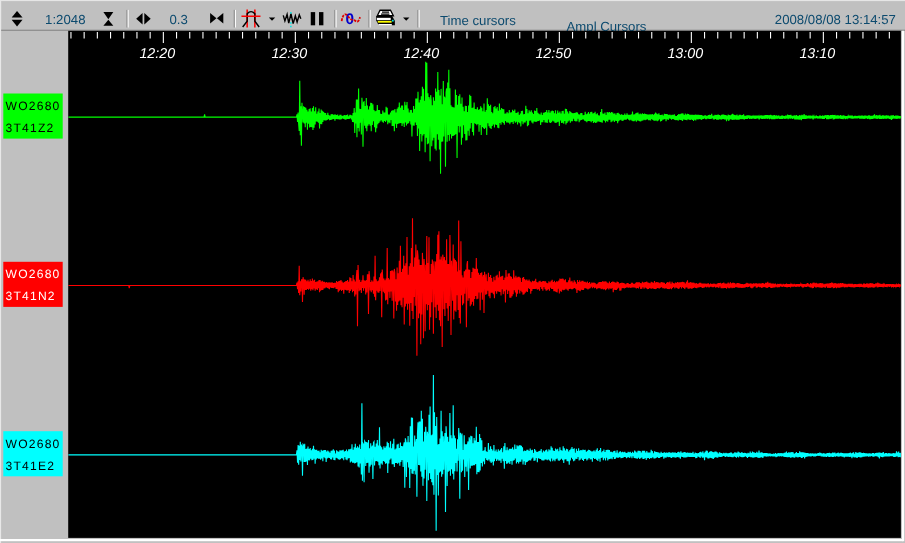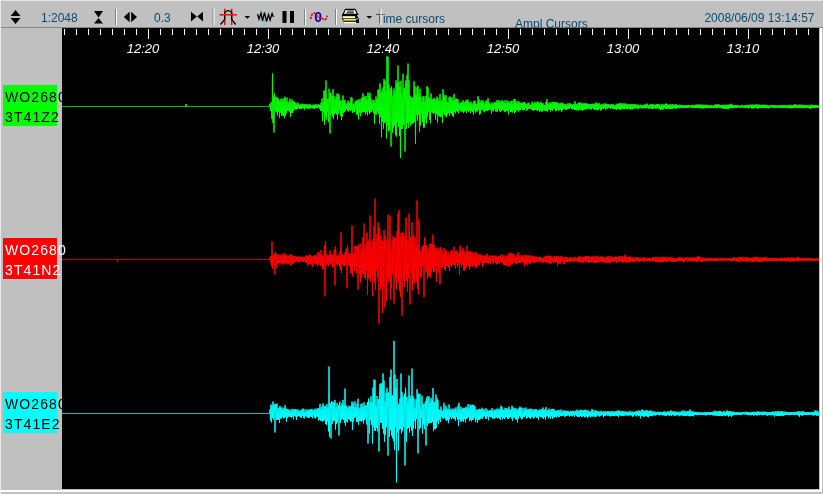--- a/index.html
+++ b/index.html
@@ -1,29 +1,29 @@
 <!DOCTYPE html>
 <html><head><meta charset="utf-8"><style>
 *{margin:0;padding:0;box-sizing:border-box}
 html,body{width:823px;height:494px;overflow:hidden;background:#c0c0c0;font-family:"Liberation Sans",sans-serif;}
 #win{position:relative;width:823px;height:494px;background:#c0c0c0;}
 #toolbar{position:absolute;left:0;top:0;width:823px;height:28px;background:#c0c0c0;border-top:1px solid #e6e6e6;border-left:1px solid #e6e6e6;border-bottom:1px solid #868686;}
 .tbtxt{position:absolute;top:0;font-size:12px;color:#0c4a6e;white-space:pre;}
 #plot{position:absolute;left:62px;top:28px;width:757px;height:461px;background:#000;font-style:italic;}
-.chlab{position:absolute;left:3px;width:54px;height:41px;font-size:14px;letter-spacing:1.1px;line-height:20px;padding-left:2px;padding-top:2px;}
+.chlab{position:absolute;left:3px;width:54px;height:41px;font-size:11px;letter-spacing:1.1px;line-height:20px;padding-left:2px;padding-top:2px;}
 #rline{position:absolute;right:1px;top:28px;width:2px;height:464px;background:#fff;}
 #bline{position:absolute;left:0px;bottom:2px;width:821px;height:2px;background:#fff;}
 </style></head><body>
 <div id="win">
 <div id="toolbar">
 <span class="tbtxt" style="left:40px;top:10px;">1:2048</span>
 <span class="tbtxt" style="left:153px;top:10px;">0.3</span>
-<span class="tbtxt" style="left:375px;top:11px;">Time cursors</span>
+<span class="tbtxt" style="left:399px;top:11px;">Time cursors</span>
 <span class="tbtxt" style="left:514px;top:16px;">Ampl Cursors</span>
-<span class="tbtxt" style="right:8.5px;top:10px;">2008/06/09 13:14:57</span>
+<span class="tbtxt" style="right:8.5px;top:10px;">2008/08/08 13:14:57</span>
 <svg width="823" height="28" style="position:absolute;left:0;top:0">
 <path d="M9.6,15 h9.9 l-5,-6 z" fill="#000"></path>
 <path d="M9.6,17 h9.9 l-5,6 z" fill="#000"></path>
 <path d="M93,10 h9 l-4.5,6.4 z" fill="#000"></path>
 <path d="M97.5,17 l4.5,5.4 h-9 z" fill="#000"></path>
 <rect x="114" y="8" width="1" height="16" fill="#808080"></rect>
         <rect x="115" y="8" width="1" height="16" fill="#fff"></rect>
 <path d="M128.6,10.8 v10.4 l-5.8,-5.2 z" fill="#000"></path>
 <path d="M130.2,10.8 l5.8,5.2 l-5.8,5.2 z" fill="#000"></path>
 <path d="M190,10.8 l5.8,4.8 l-5.8,4.8 z" fill="#000"></path>

